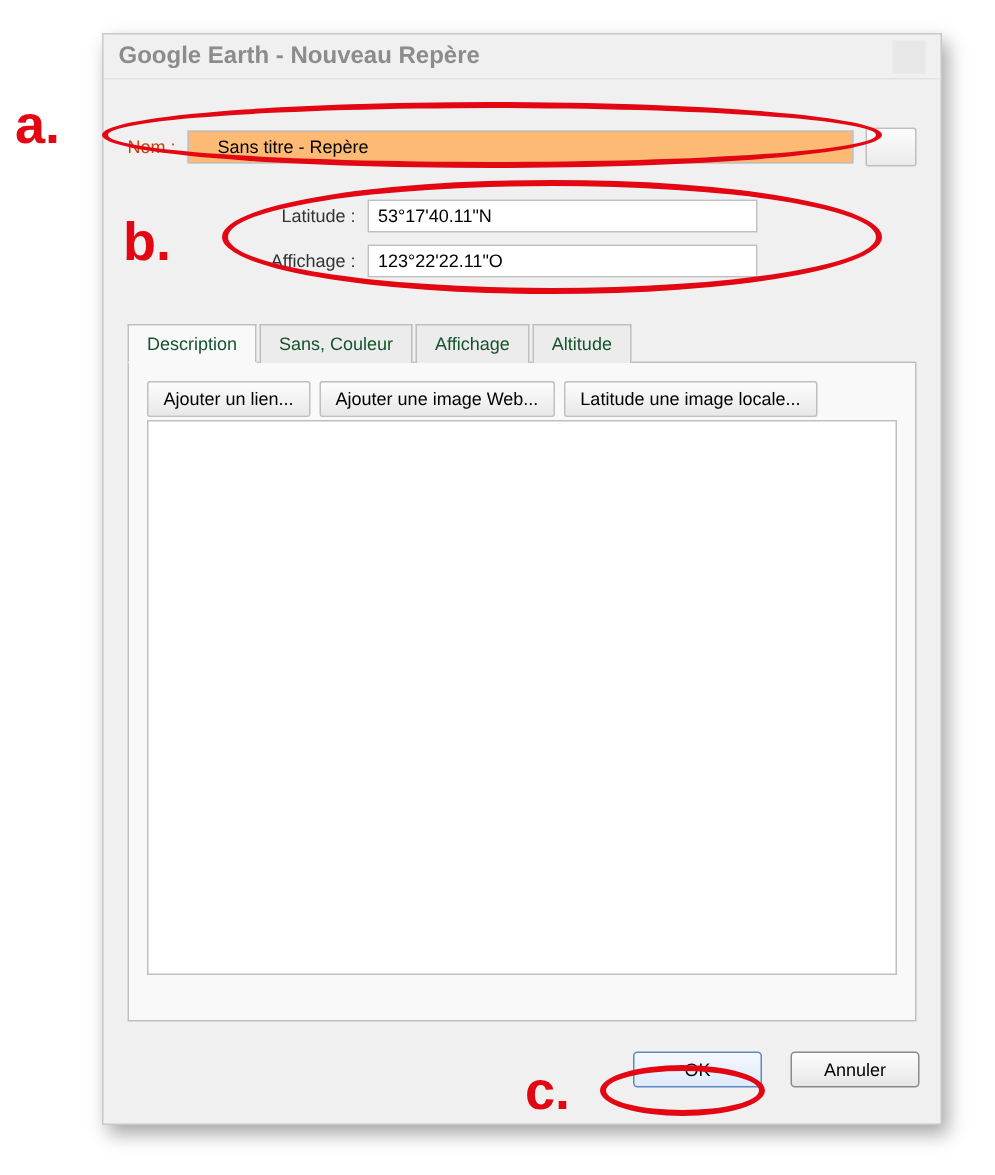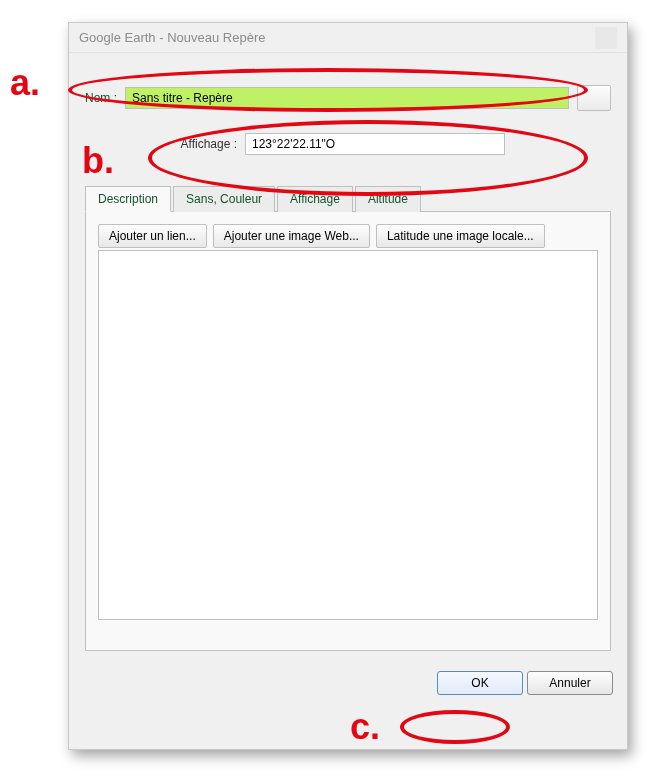--- a/index.html
+++ b/index.html
@@ -25,42 +25,43 @@
   }
   .titlebar {
     height: 30px;
     display: flex;
     align-items: center;
     padding: 0 10px;
     border-bottom: 1px solid #e2e2e2;
   }
   .titlebar-title {
     color: #8c8c8c;
-    font-size: 13px;
+    font-size: 16px;
     flex: 1;
+    font-weight: bold;
   }
   .titlebar-close {
     width: 22px;
     height: 22px;
     background: #e8e8e8;
   }
   .content { padding: 14px 16px 10px 16px; }
   .row { display: flex; align-items: center; margin-bottom: 6px; }
   .row-name { margin-top: 18px; margin-bottom: 22px; }
   .label-nom {
     width: 40px;
     text-align: left;
-    color: #14532d;
+    color: #c2410c;
   }
   .name-input {
     flex: 1;
     height: 22px;
     border: 1px solid #bfbfbf;
-    background: #bef264;
-    padding: 2px 6px;
+    background: #fdba74;
+    padding: 2px 19px;
     font-size: 12px;
     font-family: inherit;
   }
   .icon-btn {
     width: 34px;
     height: 26px;
     margin-left: 8px;
     border: 1px solid #bfbfbf;
     border-radius: 2px;
     background: linear-gradient(#fdfdfd,#eaeaea);
@@ -117,21 +118,21 @@
     border: 1px solid #bfbfbf;
     background: #fff;
     resize: none;
     font-family: inherit;
     font-size: 12px;
     padding: 4px;
   }
   .dlg-buttons {
     display: flex;
     justify-content: flex-end;
-    gap: 4px;
+    gap: 19px;
     padding: 10px 14px 10px 0;
   }
   .dlg-btn {
     min-width: 86px;
     height: 24px;
     border: 1px solid #8a8a8a;
     border-radius: 3px;
     background: linear-gradient(#fdfdfd,#e6e6e6);
     font-size: 12px;
     font-family: inherit;
@@ -175,20 +176,24 @@
   <div class="content">
 
     <div class="row row-name">
       <div class="label-nom">Nom :</div>
       <input class="name-input" value="Sans titre - Repère" style="">
       <button class="icon-btn"></button>
     </div>
 
     <div class="coord-block">
       <div class="coord-row">
+        <div class="coord-label">Latitude :</div>
+        <input class="coord-input" value="53°17'40.11&quot;N" style="">
+      </div>
+      <div class="coord-row">
         <div class="coord-label">Affichage :</div>
         <input class="coord-input" value="123°22'22.11&quot;O" style="">
       </div>
     </div>
 
     <div class="tabs-wrap">
       <div class="tabs">
         <div class="tab active">Description</div>
         <div class="tab">Sans, Couleur</div>
         <div class="tab">Affichage</div>

